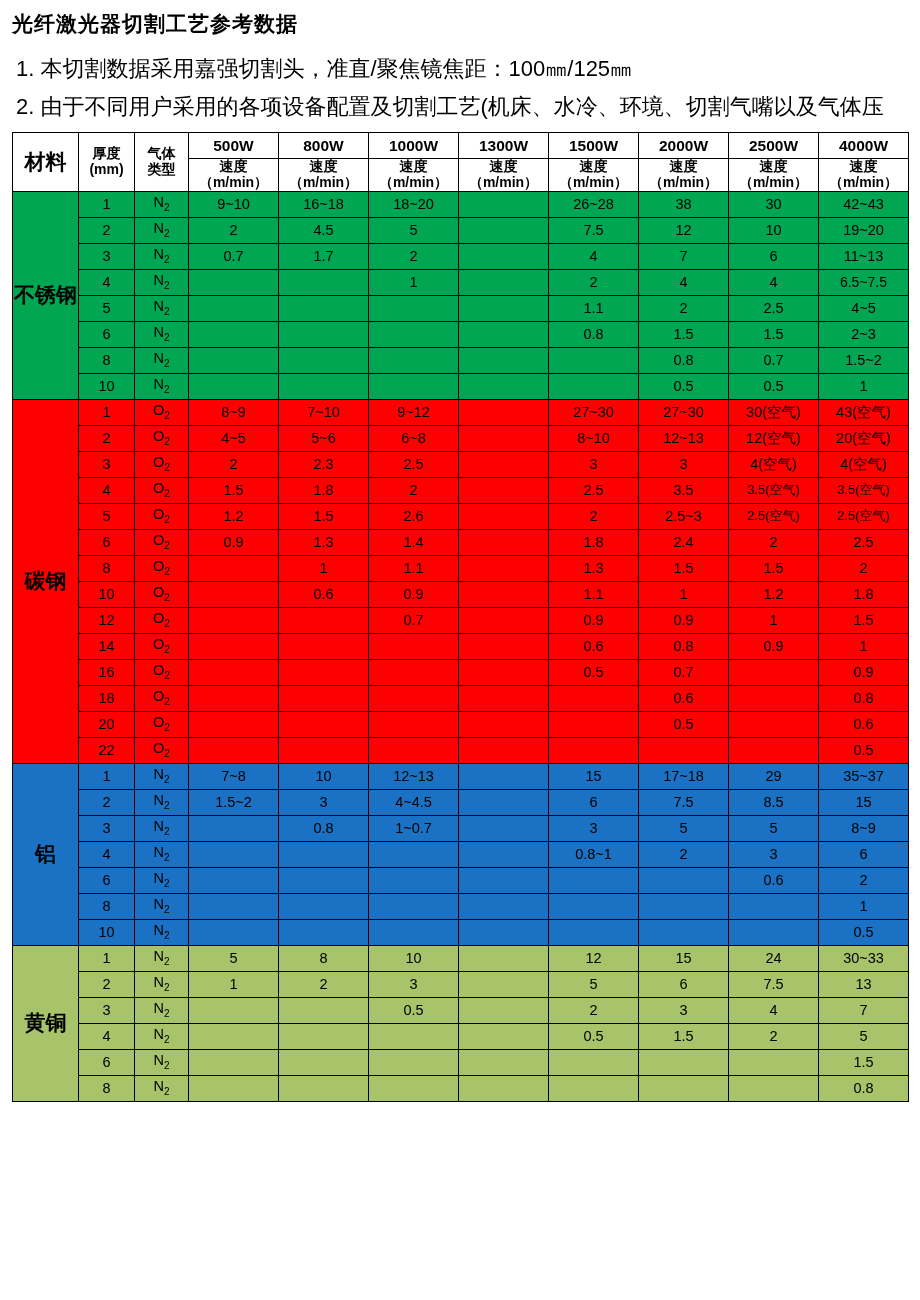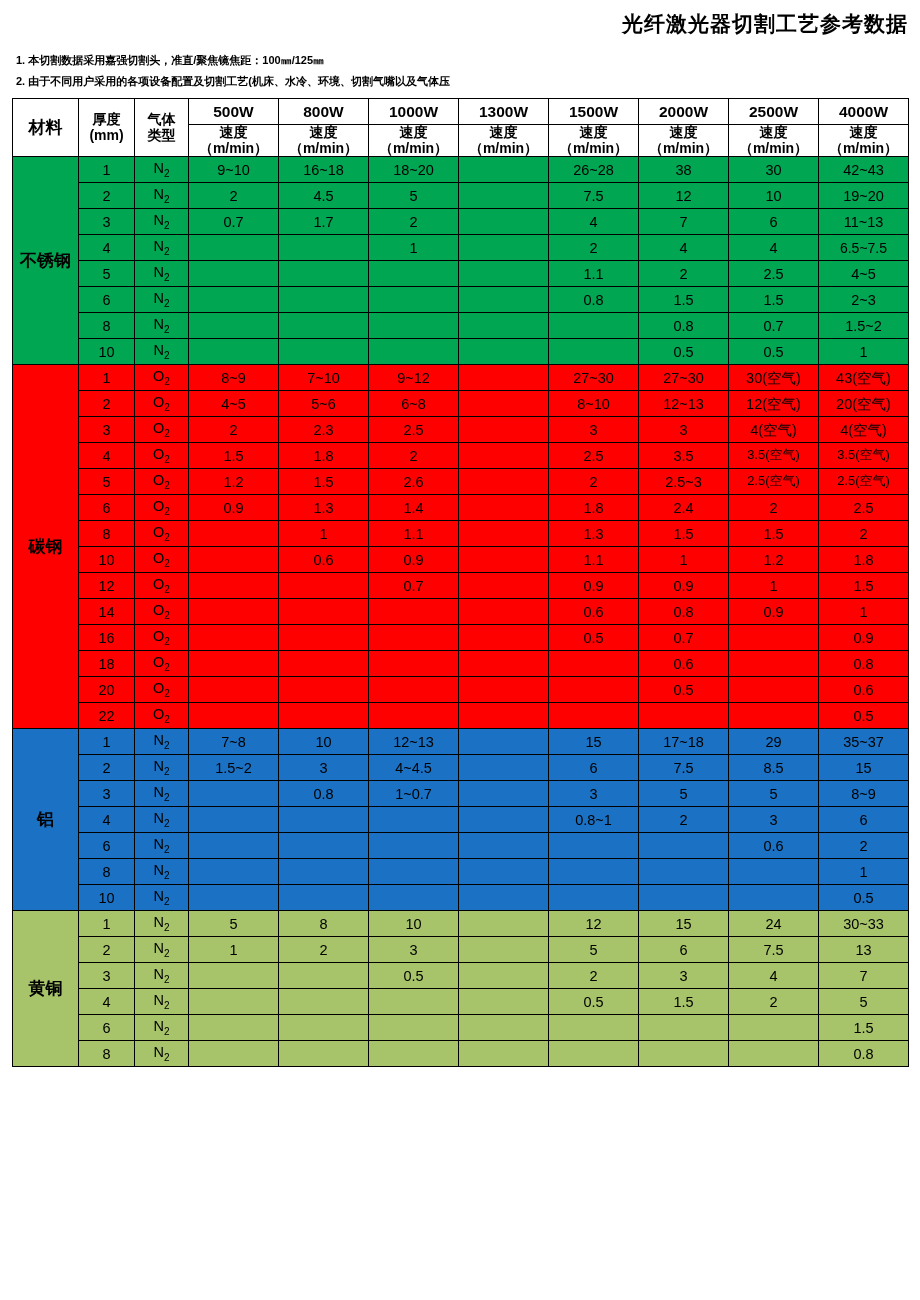--- a/index.html
+++ b/index.html
@@ -14,29 +14,29 @@
     color: #000;
   }
   .page {
     width: 920px;
     height: 1300px;
     box-sizing: border-box;
     padding: 0 12px;
     position: relative;
   }
   .doc-title {
-    text-align: right;
+    text-align: left;
     font-size: 21px;
     font-weight: bold;
     letter-spacing: 1px;
     margin: 10px 0 14px 0;
   }
   .note {
-    font-size: 11px;
-    font-weight: bold;
+    font-size: 22px;
+    font-weight: normal;
     line-height: 1.55;
     margin: 0 0 4px 4px;
   }
   .note .indent {
     display: block;
     padding-left: 28px;
   }
   table {
     border-collapse: collapse;
     width: 896px;
@@ -59,21 +59,21 @@
     font-weight: bold;
     background: #ffffff;
   }
   .hdr-power { font-size: 15.5px; }
   .col-mat { width: 66px; }
   .col-thk { width: 56px; }
   .col-gas { width: 54px; }
   .col-pw  { width: 90px; }
   .mat-cell {
     font-weight: bold;
-    font-size: 17px;
+    font-size: 21px;
   }
   .sub {
     font-size: 10px;
     vertical-align: sub;
   }
   
   .g-green td { background: #00A651; }
   .g-red td   { background: #FF0000; }
   .g-blue td  { background: #1B72C4; }
   .g-olive td { background: #A8C46A; }

